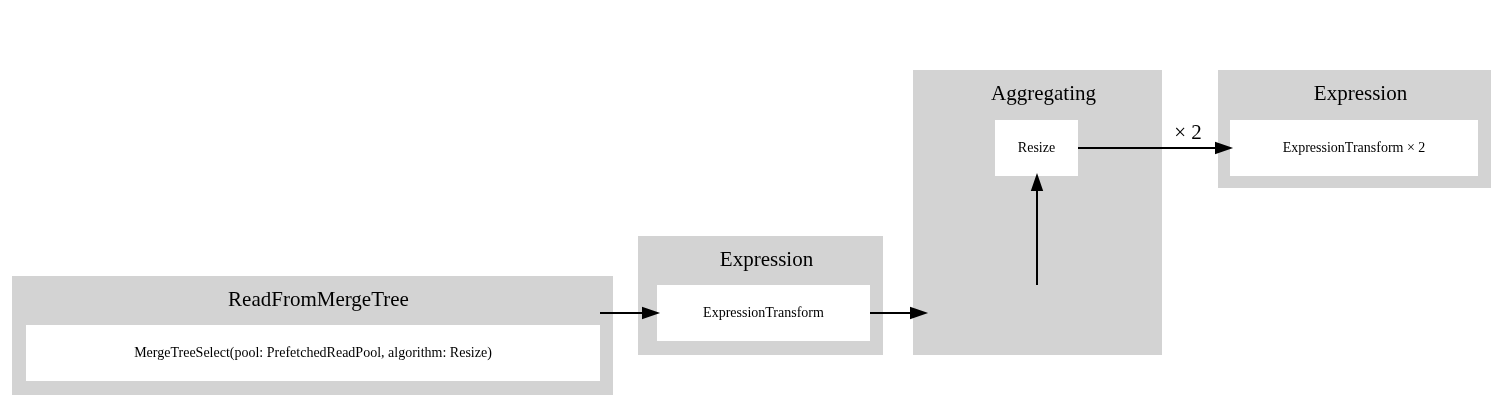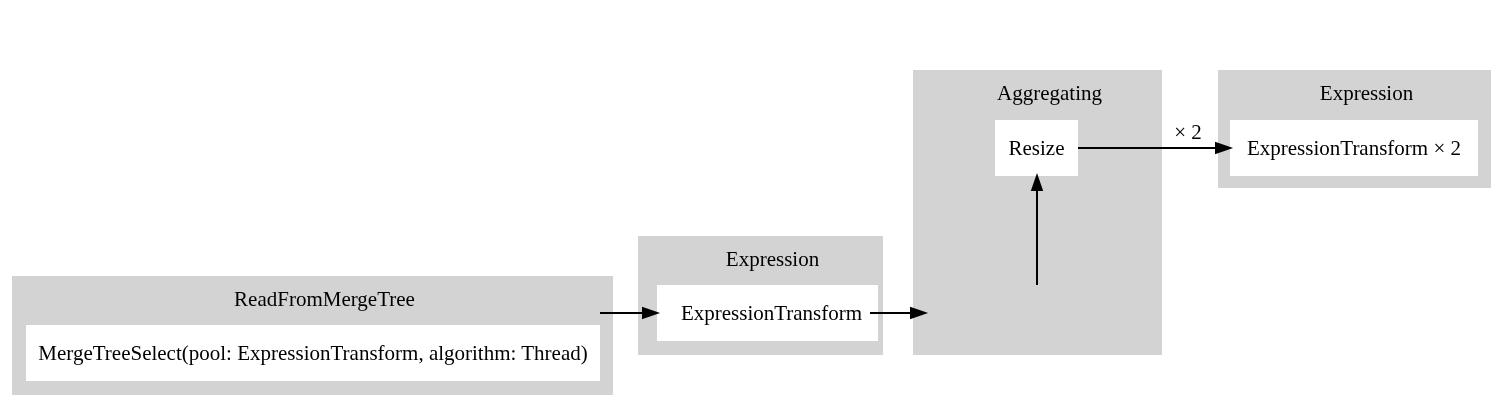--- a/index.html
+++ b/index.html
@@ -16,34 +16,34 @@
     color: #000000;
     overflow: hidden;
   }
   .group {
     position: absolute;
     background: #d3d3d3;
   }
   .group-title {
     position: absolute;
     top: 8px;
-    left: 12px;
+    left: 6px;
     width: 100%;
     text-align: center;
     font-size: 21px;
     line-height: 30px;
     white-space: nowrap;
   }
   .node {
     position: absolute;
     background: #ffffff;
     display: flex;
     align-items: center;
     justify-content: center;
-    font-size: 21px;
+    font-size: 14px;
     white-space: nowrap;
   }
   .edges-layer {
     position: absolute;
     top: 0;
     left: 0;
     z-index: 3;
     pointer-events: none;
   }
   .edge-label {
@@ -54,26 +54,26 @@
     white-space: nowrap;
   }
 </style>
 </head>
 <body>
 
 <div class="canvas">
 
   <div class="group" style="left:12px; top:236px; width:601px; height:119px;margin-top:40px;">
     <div class="group-title">ReadFromMergeTree</div>
-    <div class="node" style="left:14px; top:49px; width:574px; height:56px;">MergeTreeSelect(pool: ExpressionTransform, algorithm: Thread)</div>
+    <div class="node" style="left:14px; top:49px; width:574px; height:56px;">MergeTreeSelect(pool: PrefetchedReadPool, algorithm: Resize)</div>
   </div>
 
   <div class="group" style="left:638px; top:236px; width:245px; height:119px;">
     <div class="group-title">Expression</div>
-    <div class="node" style="left:19px; top:49px; width:213px; height:56px;padding-left:8px;">ExpressionTransform</div>
+    <div class="node" style="left:19px; top:49px; width:213px; height:56px;">ExpressionTransform</div>
   </div>
 
   <div class="group" style="left:913px; top:70px; width:249px; height:285px;">
     <div class="group-title">Aggregating</div>
     <div class="node" style="left:82px; top:50px; width:83px; height:56px;">Resize</div>
   </div>
 
   <div class="group" style="left:1218px; top:70px; width:273px; height:118px;">
     <div class="group-title">Expression</div>
     <div class="node" style="left:12px; top:50px; width:248px; height:56px;">ExpressionTransform × 2</div>

